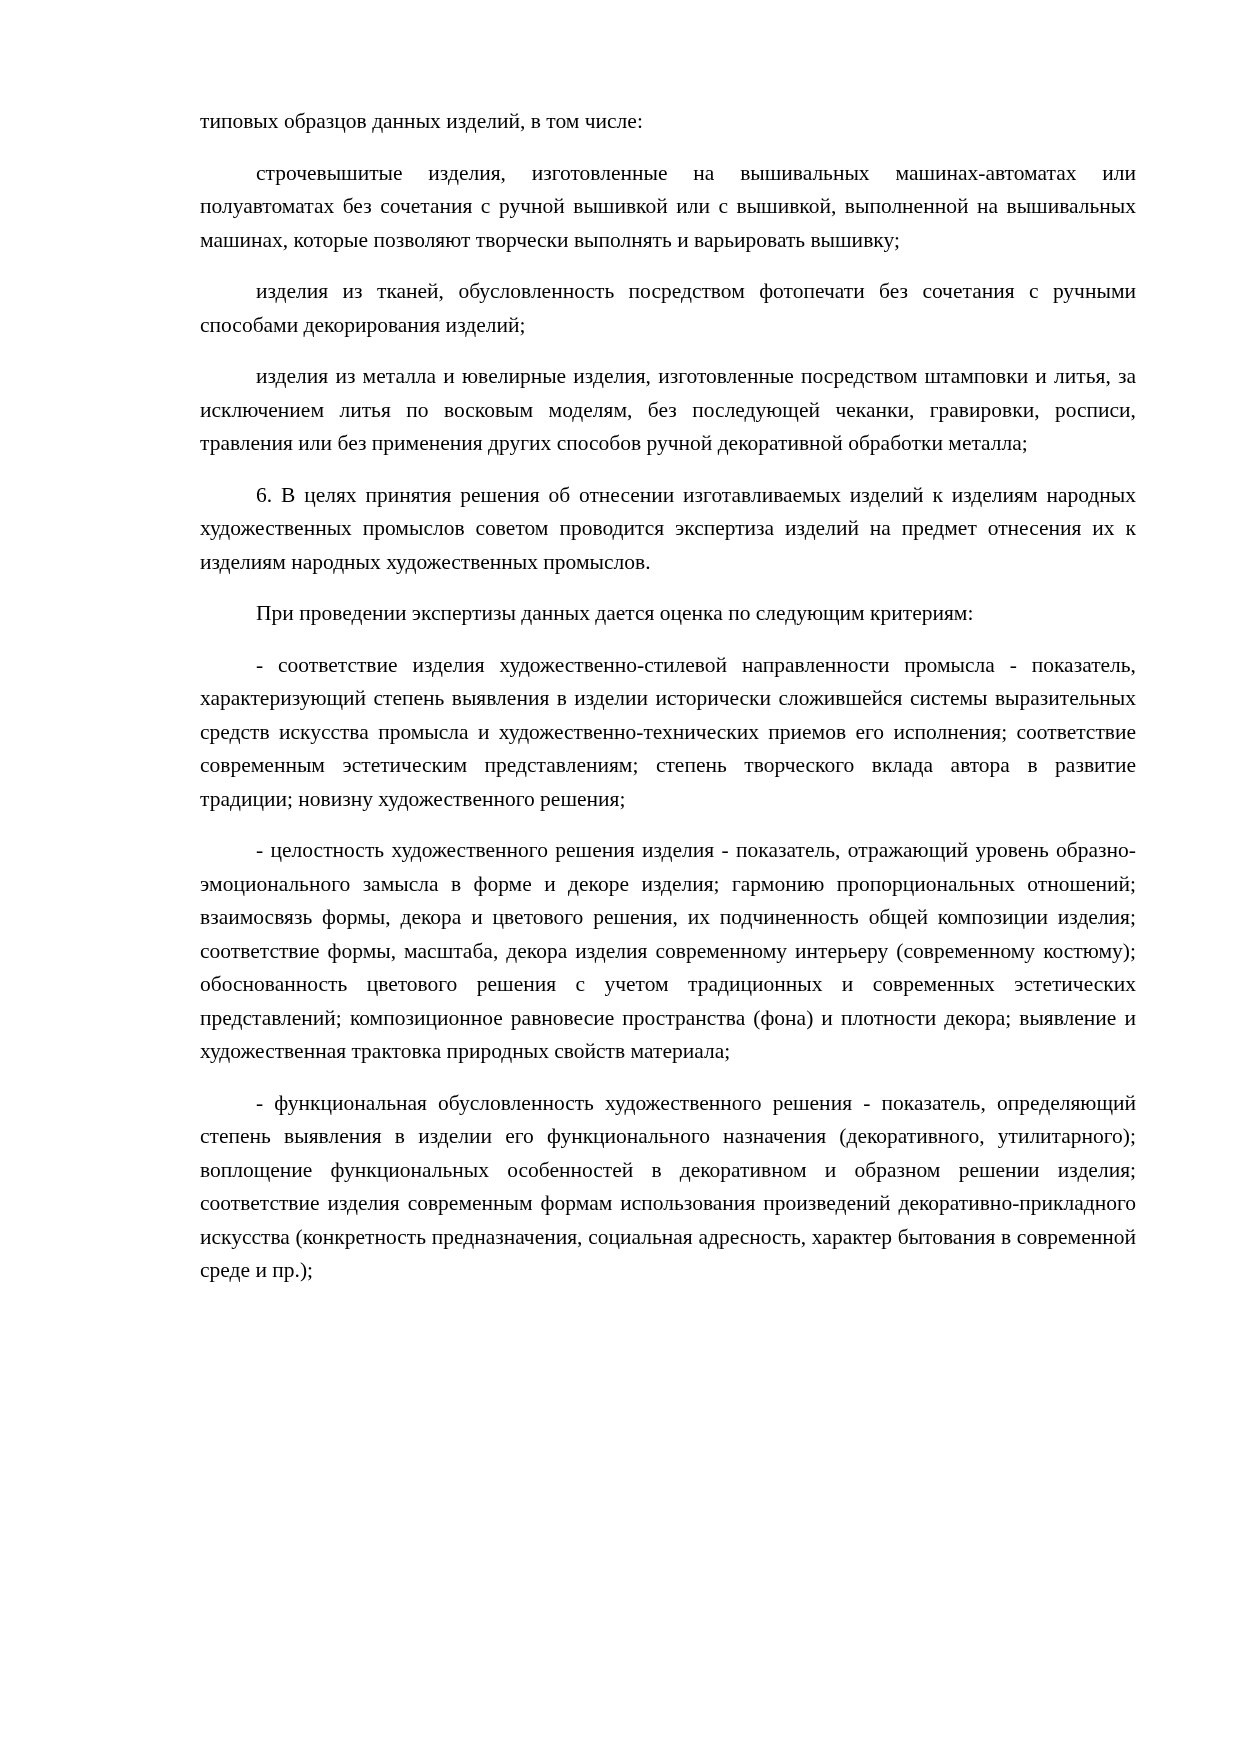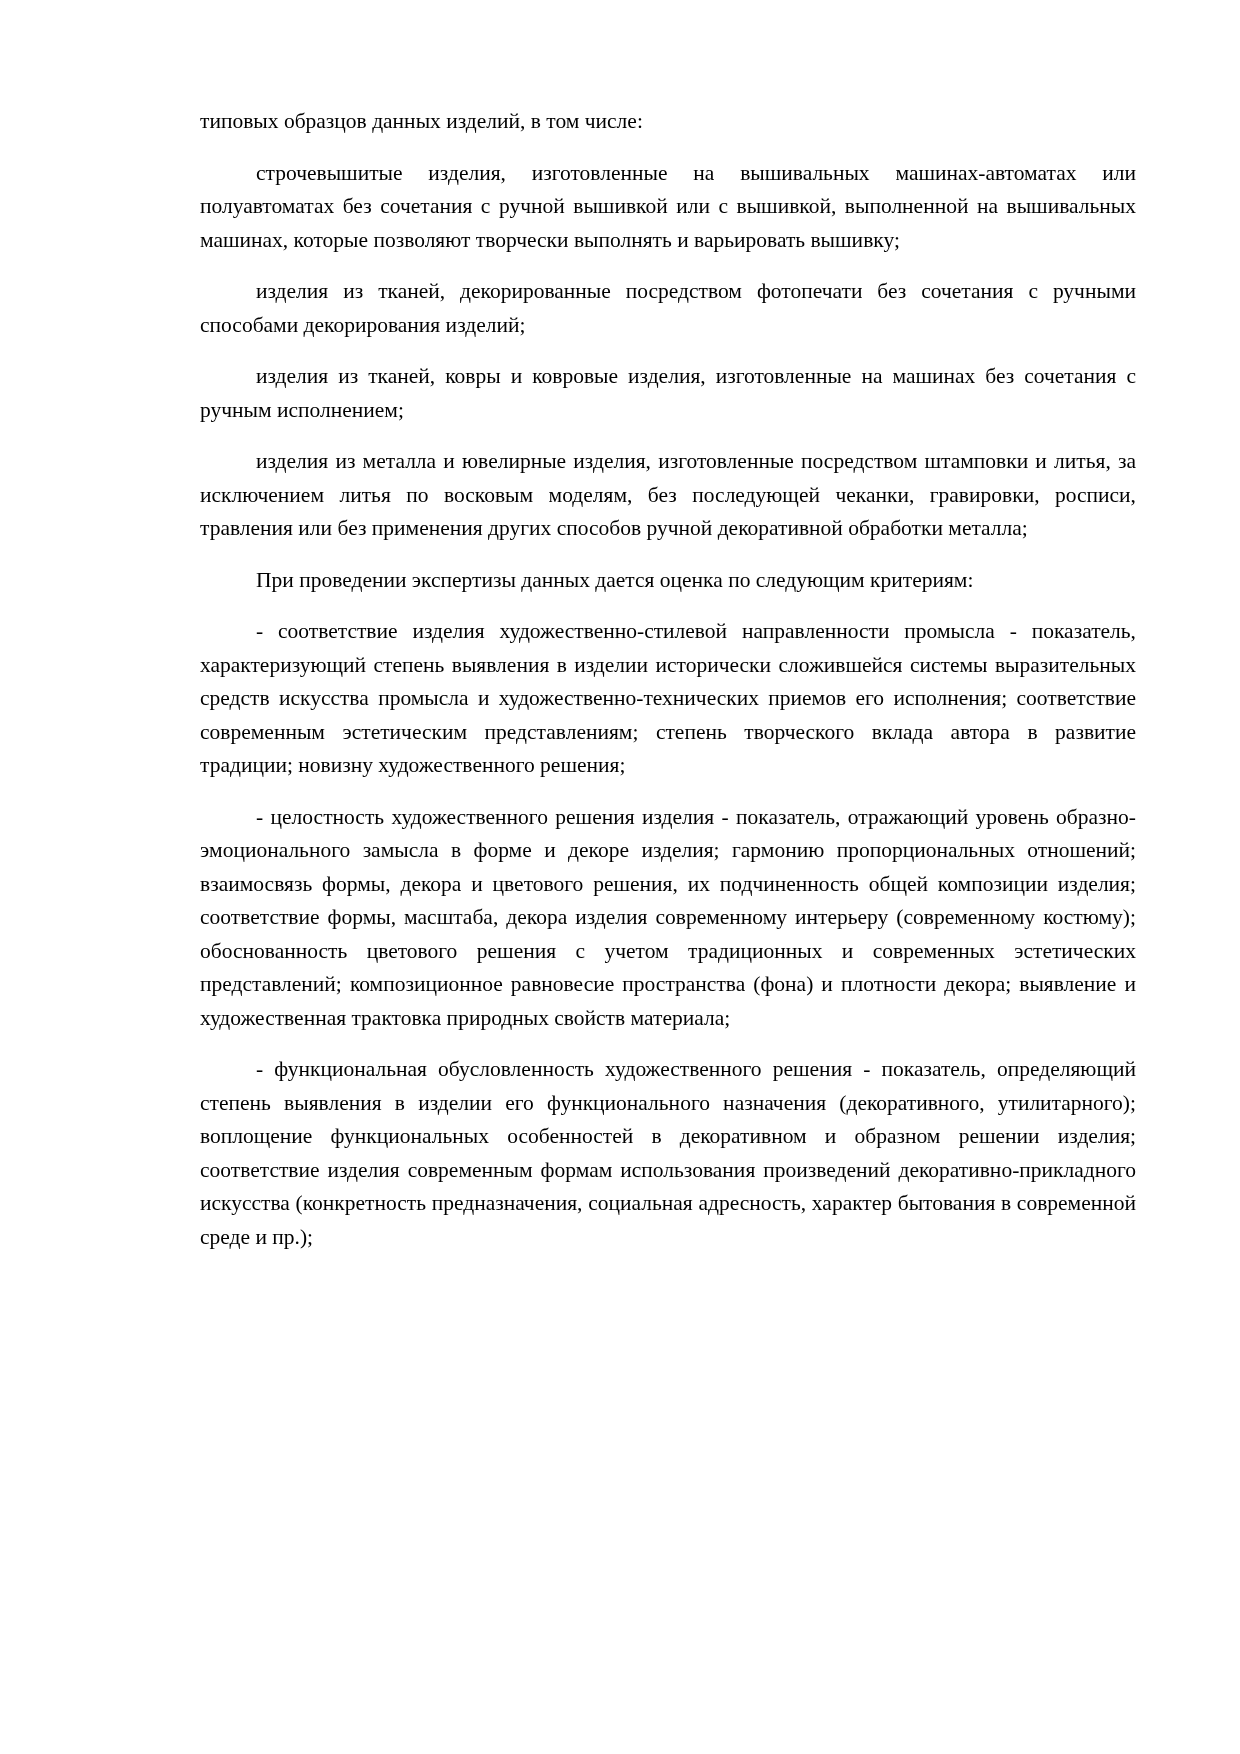--- a/index.html
+++ b/index.html
@@ -43,21 +43,21 @@
     margin-top: 0;
   }
 </style>
 </head>
 <body>
 
 <div class="page">
   <div class="doc-body">
     <p class="para first">типовых образцов данных изделий, в том числе:</p>
     <p class="para indent spaced">строчевышитые изделия, изготовленные на вышивальных машинах-автоматах или полуавтоматах без сочетания с ручной вышивкой или с вышивкой, выполненной на вышивальных машинах, которые позволяют творчески выполнять и варьировать вышивку;</p>
-    <p class="para indent spaced">изделия из тканей, декорированные посредством фотопечати без сочетания с ручными способами декорирования изделий;</p>
-    <p class="para indent spaced">изделия из тканей, ковры и ковровые изделия, изготовленные на машинах без сочетания с ручным исполнением;</p>
+    <p class="para indent spaced">изделия из тканей, обусловленность посредством фотопечати без сочетания с ручными способами декорирования изделий;</p>
     <p class="para indent spaced">изделия из металла и ювелирные изделия, изготовленные посредством штамповки и литья, за исключением литья по восковым моделям, без последующей чеканки, гравировки, росписи, травления или без применения других способов ручной декоративной обработки металла;</p>
+    <p class="para indent spaced">6. В целях принятия решения об отнесении изготавливаемых изделий к изделиям народных художественных промыслов советом проводится экспертиза изделий на предмет отнесения их к изделиям народных художественных промыслов.</p>
     <p class="para indent spaced">При проведении экспертизы данных дается оценка по следующим критериям:</p>
     <p class="para indent spaced">- соответствие изделия художественно-стилевой направленности промысла - показатель, характеризующий степень выявления в изделии исторически сложившейся системы выразительных средств искусства промысла и художественно-технических приемов его исполнения; соответствие современным эстетическим представлениям; степень творческого вклада автора в развитие традиции; новизну художественного решения;</p>
     <p class="para indent spaced">- целостность художественного решения изделия - показатель, отражающий уровень образно-эмоционального замысла в форме и декоре изделия; гармонию пропорциональных отношений; взаимосвязь формы, декора и цветового решения, их подчиненность общей композиции изделия; соответствие формы, масштаба, декора изделия современному интерьеру (современному костюму); обоснованность цветового решения с учетом традиционных и современных эстетических представлений; композиционное равновесие пространства (фона) и плотности декора; выявление и художественная трактовка природных свойств материала;</p>
     <p class="para indent spaced">- функциональная обусловленность художественного решения - показатель, определяющий степень выявления в изделии его функционального назначения (декоративного, утилитарного); воплощение функциональных особенностей в декоративном и образном решении изделия; соответствие изделия современным формам использования произведений декоративно-прикладного искусства (конкретность предназначения, социальная адресность, характер бытования в современной среде и пр.);</p>
   </div>
 </div>
 
 </body></html>

